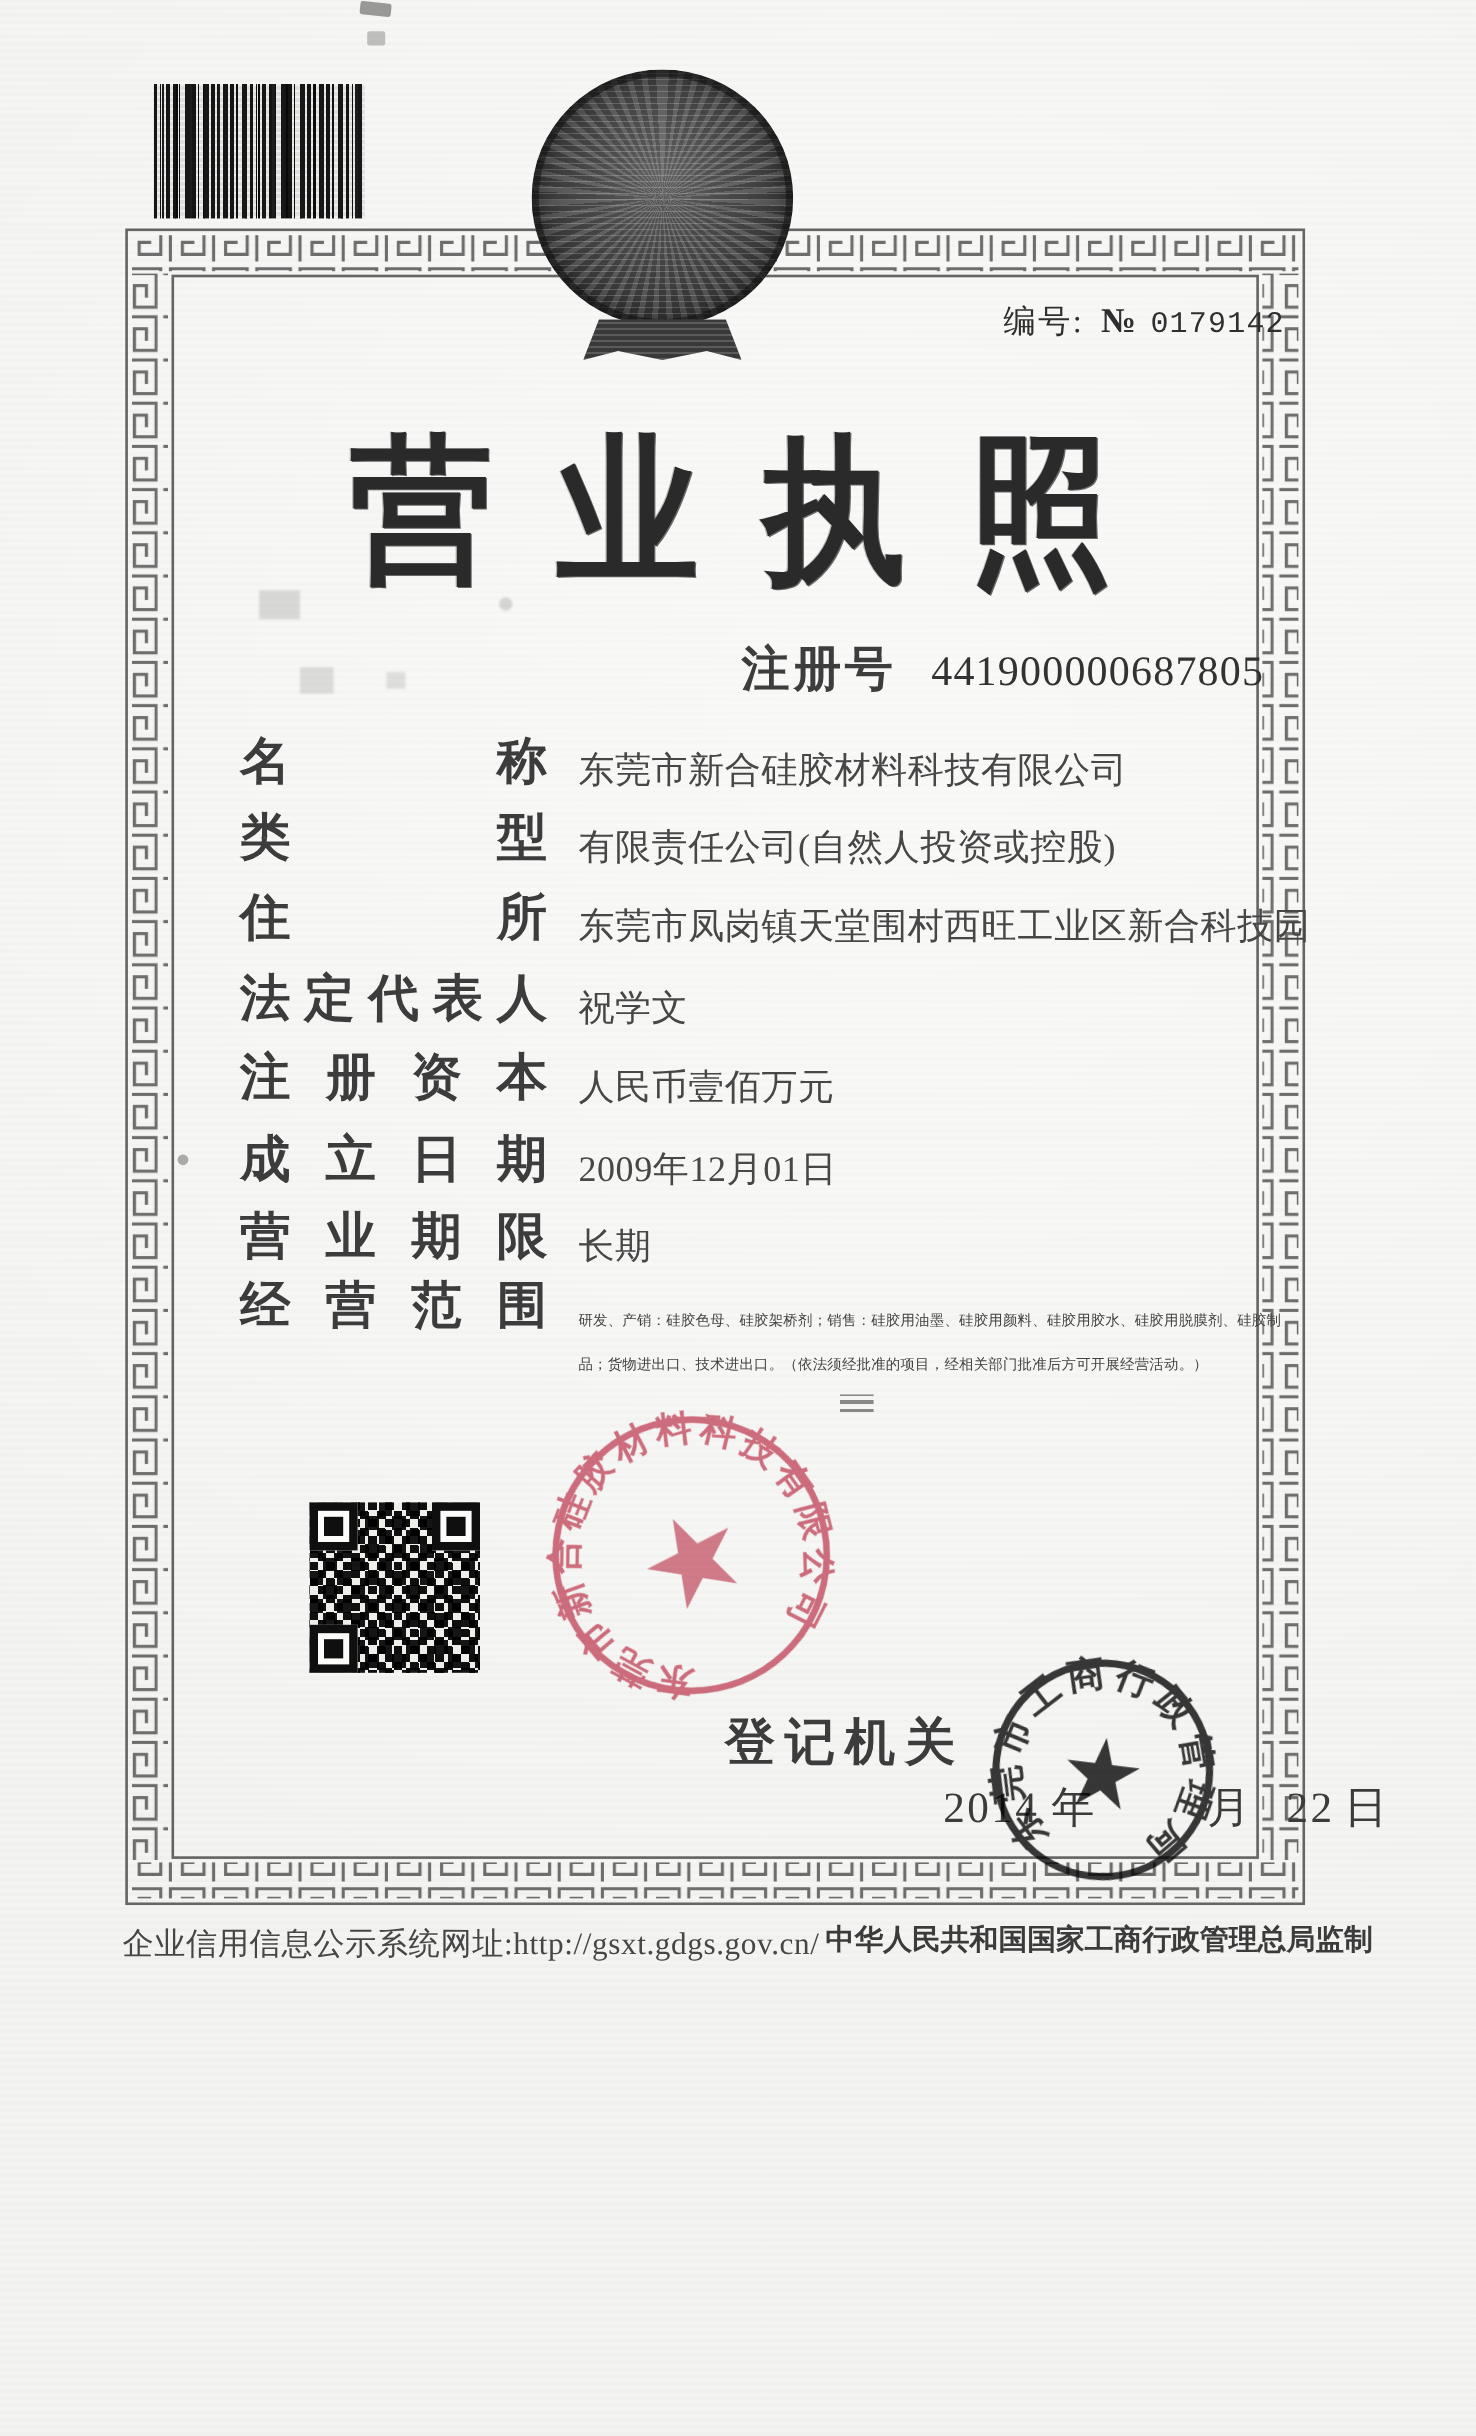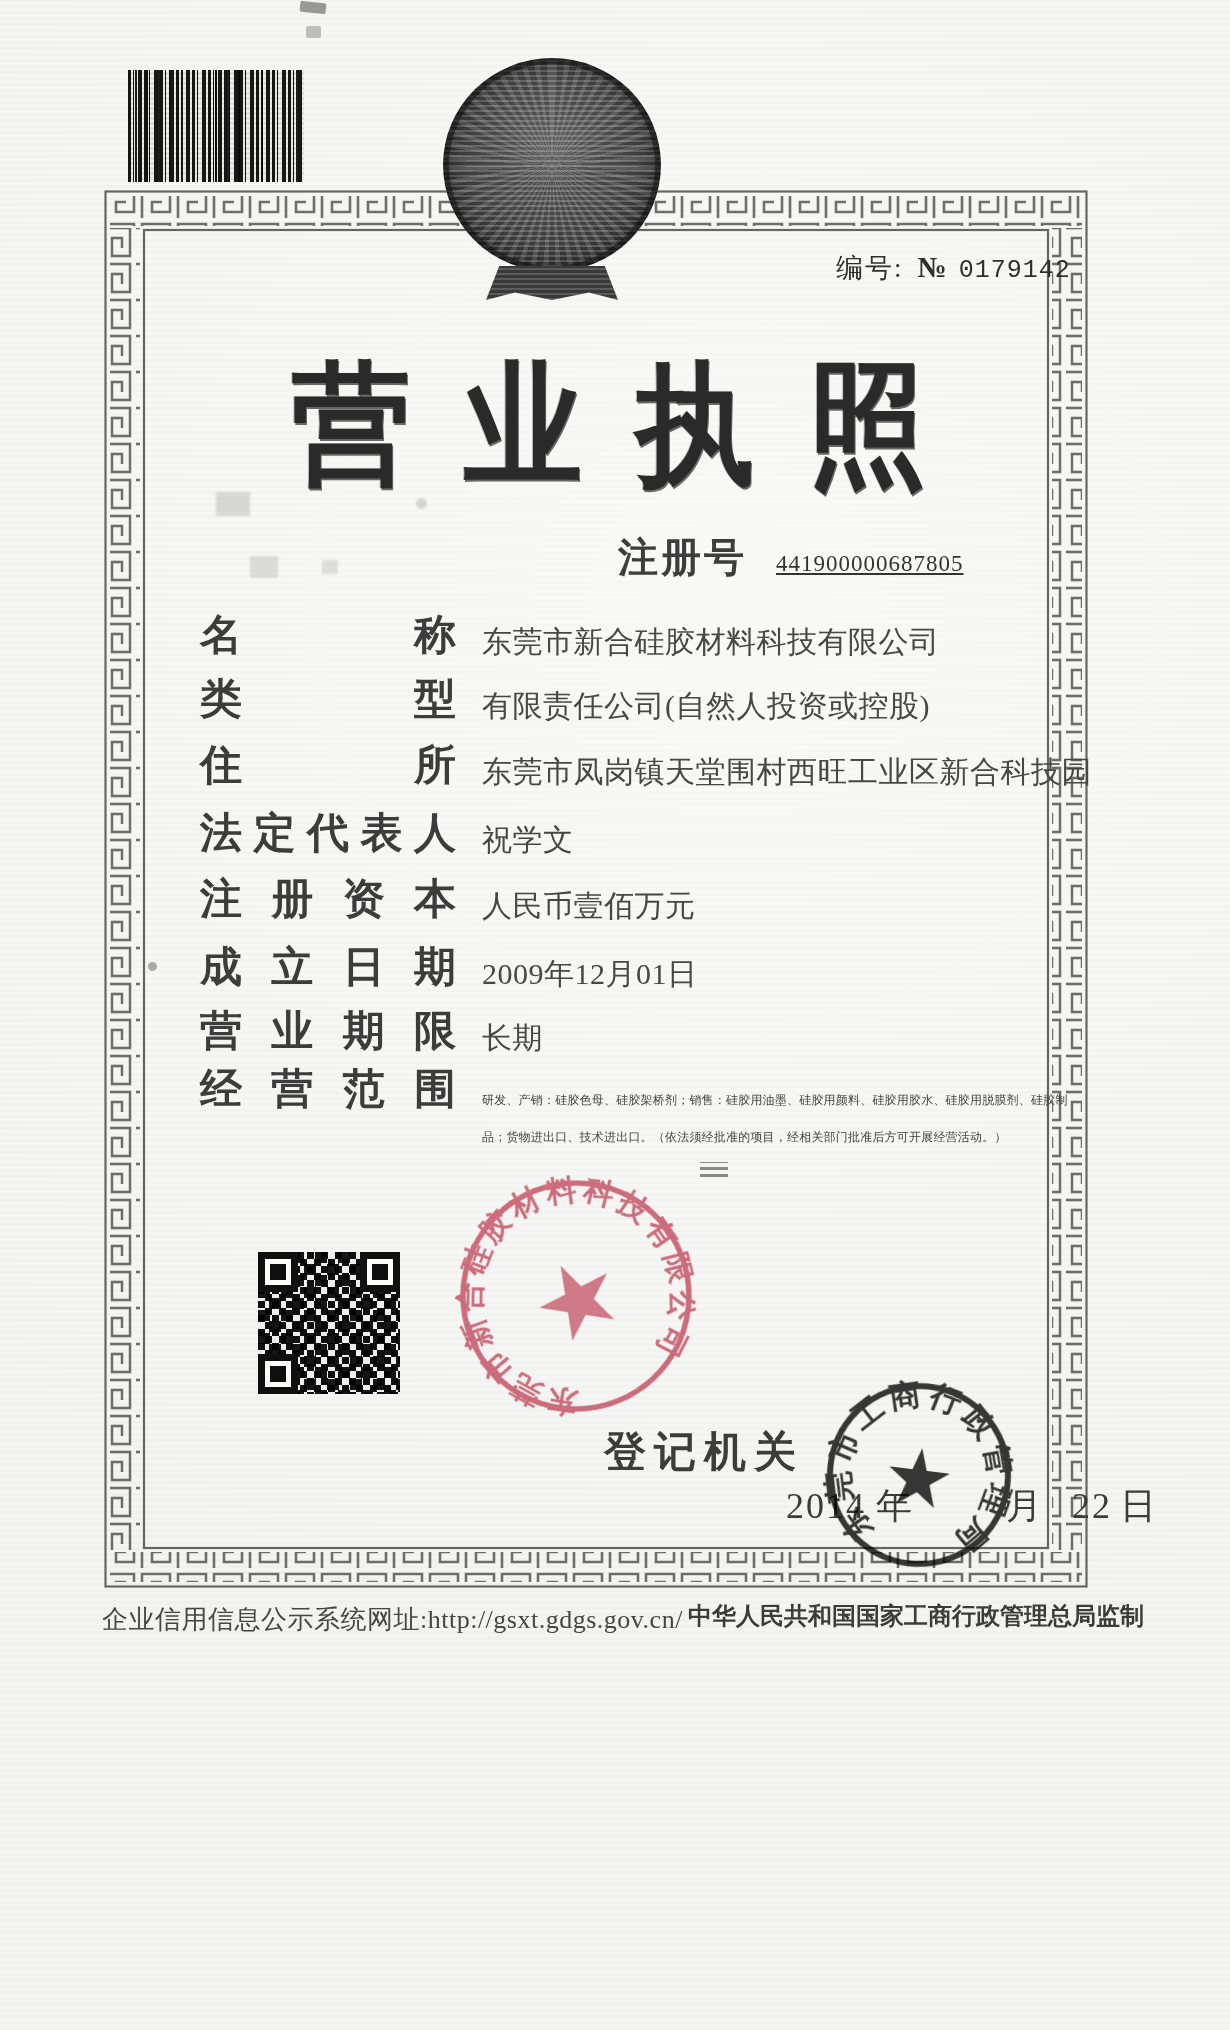--- a/index.html
+++ b/index.html
@@ -49,21 +49,21 @@
     position:absolute;left:292px;top:354px;width:634px;z-index:4;
     display:flex;justify-content:space-between;
     font-size:118px;font-weight:900;color:#2e2e2e;line-height:1.1;
     transform:scaleY(1.12);transform-origin:top;
     text-shadow:1px 1px 0 rgba(70,70,70,.8), -1px 0 0 rgba(90,90,90,.4);
     filter:contrast(1.05);
   }
   
   .regno{position:absolute;left:618px;top:530px;z-index:4;display:flex;align-items:baseline;white-space:nowrap;}
   .regno-label{display:flex;justify-content:space-between;width:126px;font-size:40px;font-weight:600;color:#3d3d3d;}
-  .regno-num{margin-left:32px;font-size:23px;letter-spacing:1px;color:#333;text-decoration:underline;}
+  .regno-num{margin-left:32px;font-size:35px;letter-spacing:1px;color:#333;}
   
   .row{position:absolute;left:200px;width:880px;display:flex;z-index:4;}
   .row-label{
     flex:none;width:256px;display:flex;justify-content:space-between;
     font-size:42px;font-weight:600;color:#3c3c3c;line-height:1.1;
   }
   .row-value{margin-left:26px;padding-top:10px;font-size:30px;color:#474747;letter-spacing:.5px;white-space:nowrap;}
   .row-scope .row-value{white-space:normal;width:592px;font-size:12px;line-height:37px;padding-top:16px;letter-spacing:.2px;color:#424242;}
   
   .qr{

